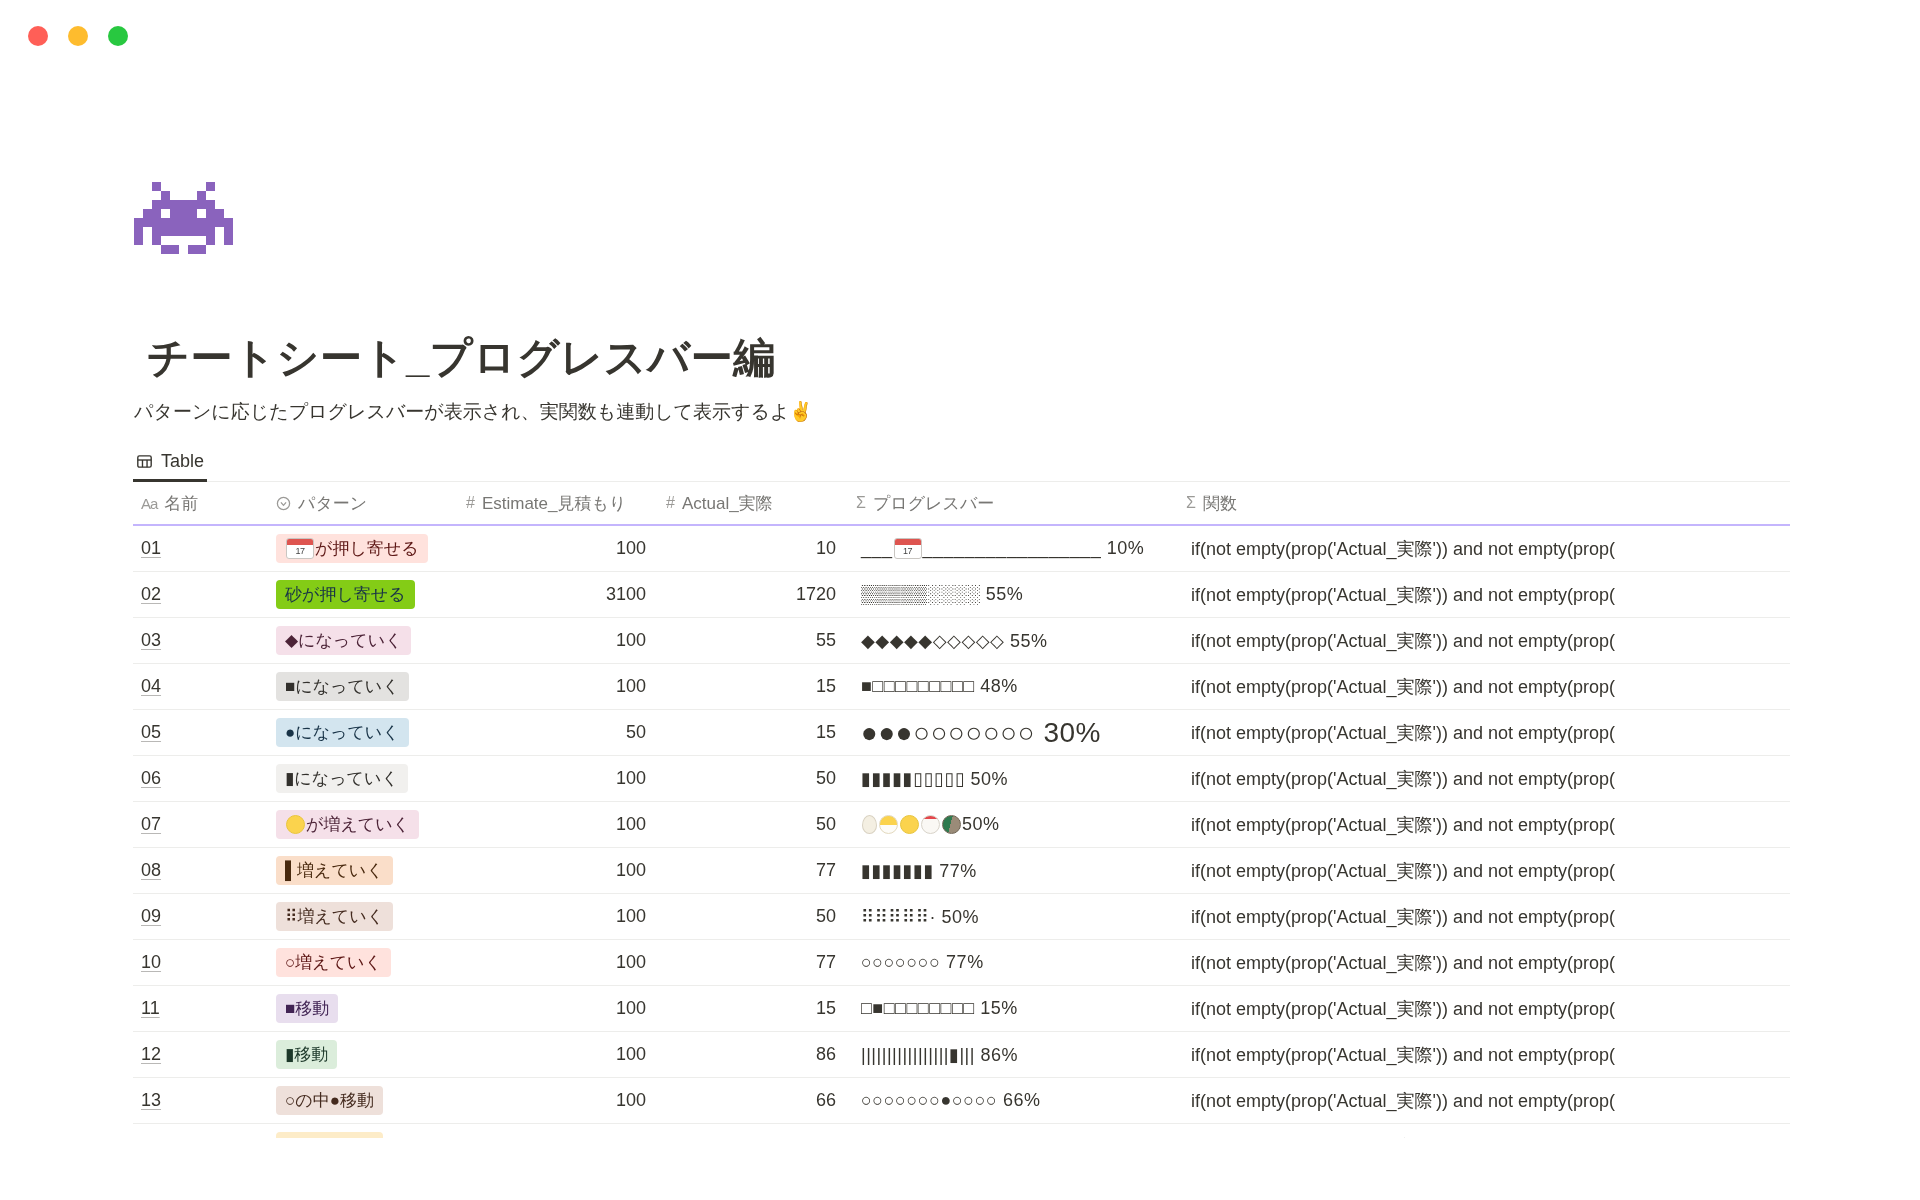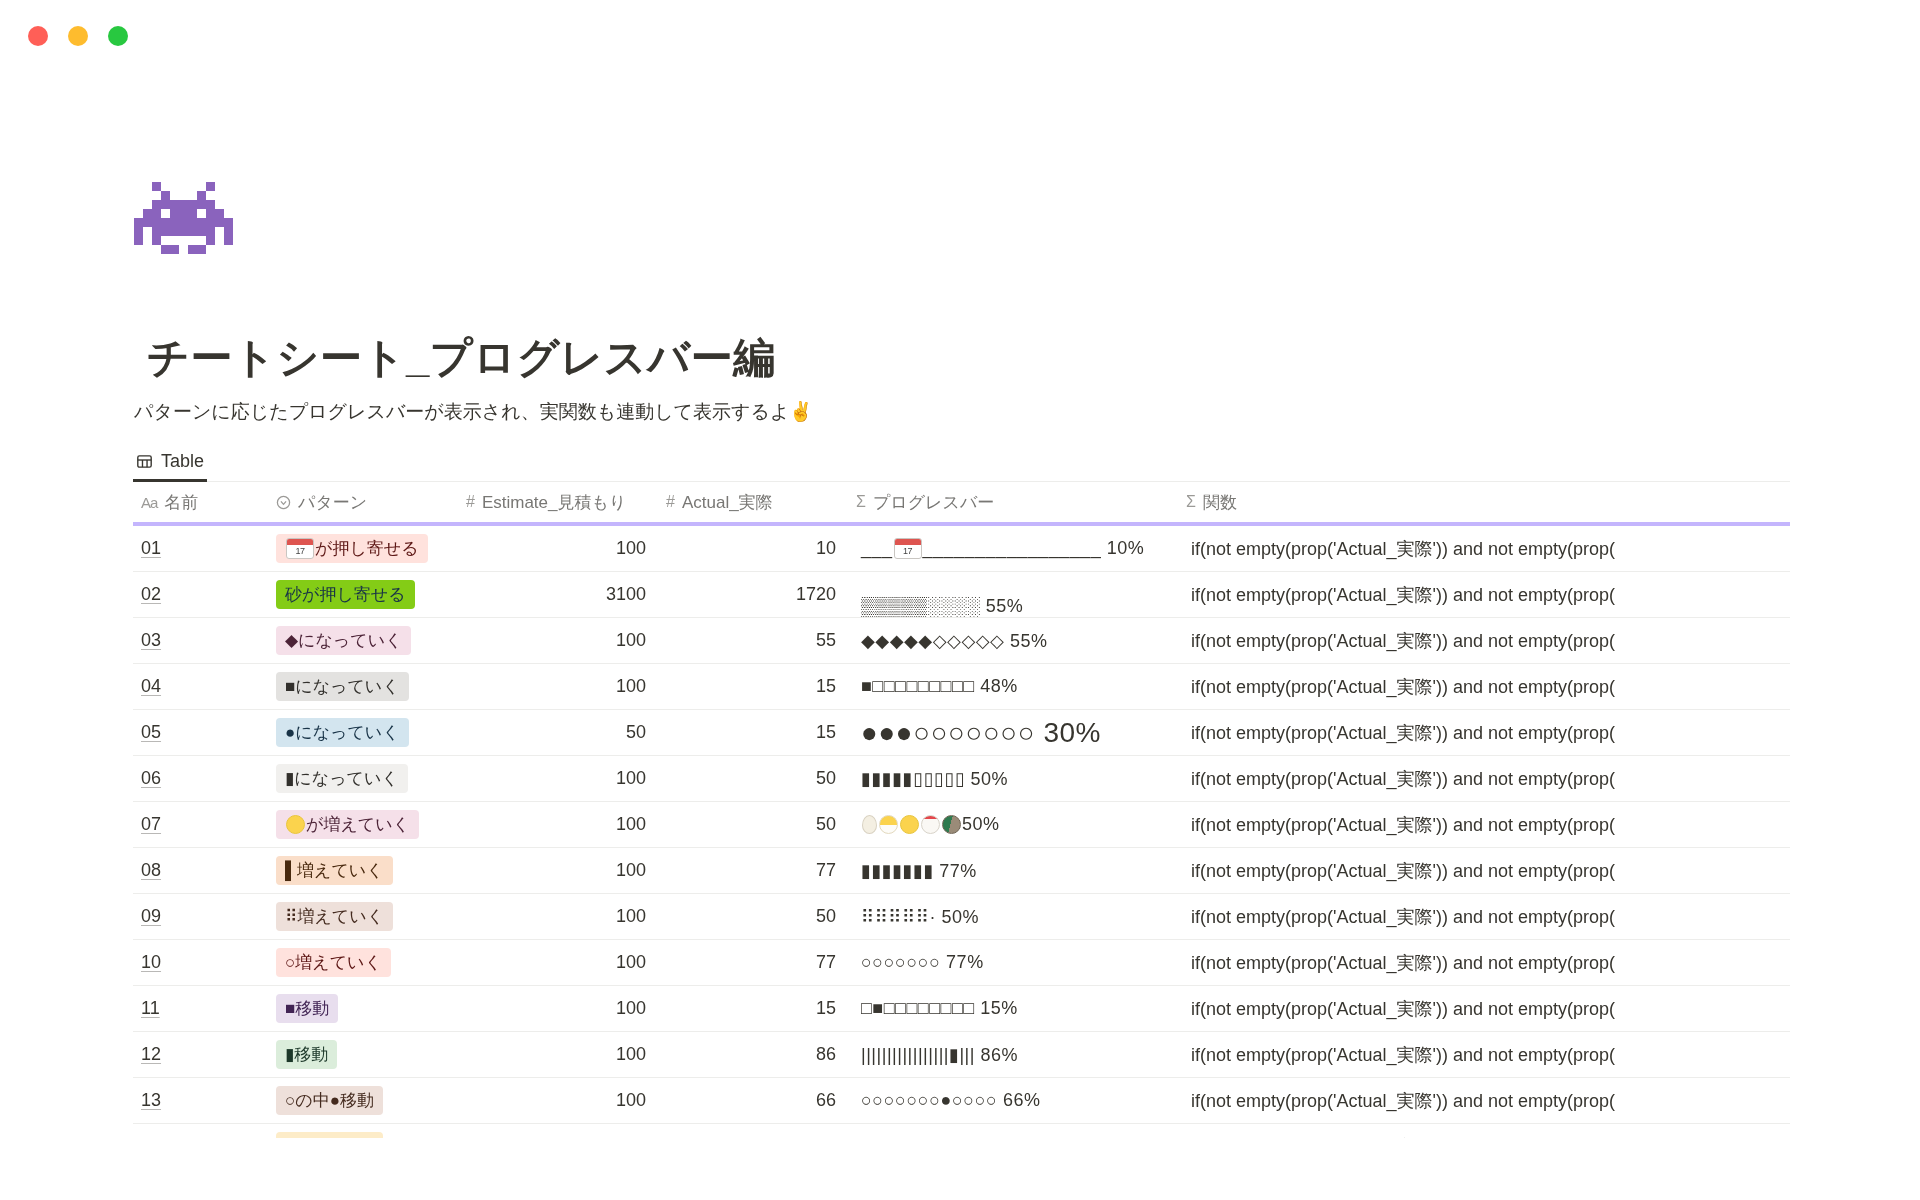--- a/index.html
+++ b/index.html
@@ -26,34 +26,34 @@
   .title { position:absolute; top:330px; left:147px; width:1400px; font-size:42px; font-weight:700; letter-spacing:.5px; }
   .subtitle { position:absolute; top:399px; left:134px; width:1500px; font-size:19px; }
   .hand { color:#E6B33E; }
 
   
   .tabbar { position:absolute; top:443px; left:133px; width:1657px; height:39px; border-bottom:1px solid #EDEDEB; }
   .tab { display:inline-flex; align-items:center; gap:8px; height:39px; padding:0 3px; border-bottom:3px solid #37352F; font-size:18px; font-weight:500; color:#37352F; cursor:pointer; }
 
   
   .thead, .trow { display:grid; grid-template-columns:135px 190px 200px 190px 330px 612px; width:1657px; }
-  .thead { position:absolute; top:482px; left:133px; height:44px; color:#787774; border-bottom:4px solid #c4b5fd; }
+  .thead { position:absolute; top:482px; left:133px; height:44px; color:#787774; border-bottom:2px solid #c4b5fd; }
   .hc { display:flex; align-items:center; gap:7px; padding:0 8px; font-size:17px; overflow:hidden; white-space:nowrap; }
   .hicon { color:#9B9A97; font-size:16px; display:inline-flex; align-items:center; }
   .hicon.aa { font-size:15px; letter-spacing:-1px; }
   .tbody { position:absolute; top:526px; left:133px; }
   .trow { height:46px; border-bottom:1px solid #EDEDEB; }
   .trow.cut { height:14px; overflow:hidden; border-bottom:none; }
   .c { display:flex; align-items:center; height:45px; padding:0 8px; font-size:18px; white-space:nowrap; overflow:hidden; }
   .c.num { justify-content:flex-end; padding-right:12px; }
   .c.barcell { padding-left:13px; letter-spacing:.5px; }
   .c.fcell { padding-left:13px; }
   .rowno { text-decoration:underline; text-decoration-color:rgba(55,53,47,.35); text-underline-offset:3px; font-weight:500; }
   .tag { display:inline-flex; align-items:center; max-width:174px; height:29px; padding:0 9px; border-radius:4px; font-size:17px; line-height:29px; white-space:nowrap; overflow:hidden; }
-  .bar-sp { letter-spacing:2px;align-items:flex-end; }
+  .bar-sp { letter-spacing:2px; }
   .bar-big { font-size:28px; letter-spacing:1px; }
   .bar-cond { letter-spacing:-1.5px; }
   .bar-dots { letter-spacing:2px; }
 
   
   .cal-icon { display:inline-block; width:28px; height:21px; border:1px solid #C9C6C2; border-radius:3px; background:#fff; vertical-align:-4px; margin:0 1px; overflow:hidden; }
   .cal-top { display:block; height:6px; background:#DE5550; }
   .cal-num { display:block; font-size:9px; line-height:12px; text-align:center; letter-spacing:-.5px; color:#444; }
   .bird { display:inline-block; width:19px; height:19px; border-radius:50%; vertical-align:-3px; margin:0 1px; }
   .egg-icon { width:15px; height:19px; border-radius:50% 50% 50% 50% / 55% 55% 45% 45%; background:#F4EFE2; border:1px solid #D9D2C2; }

